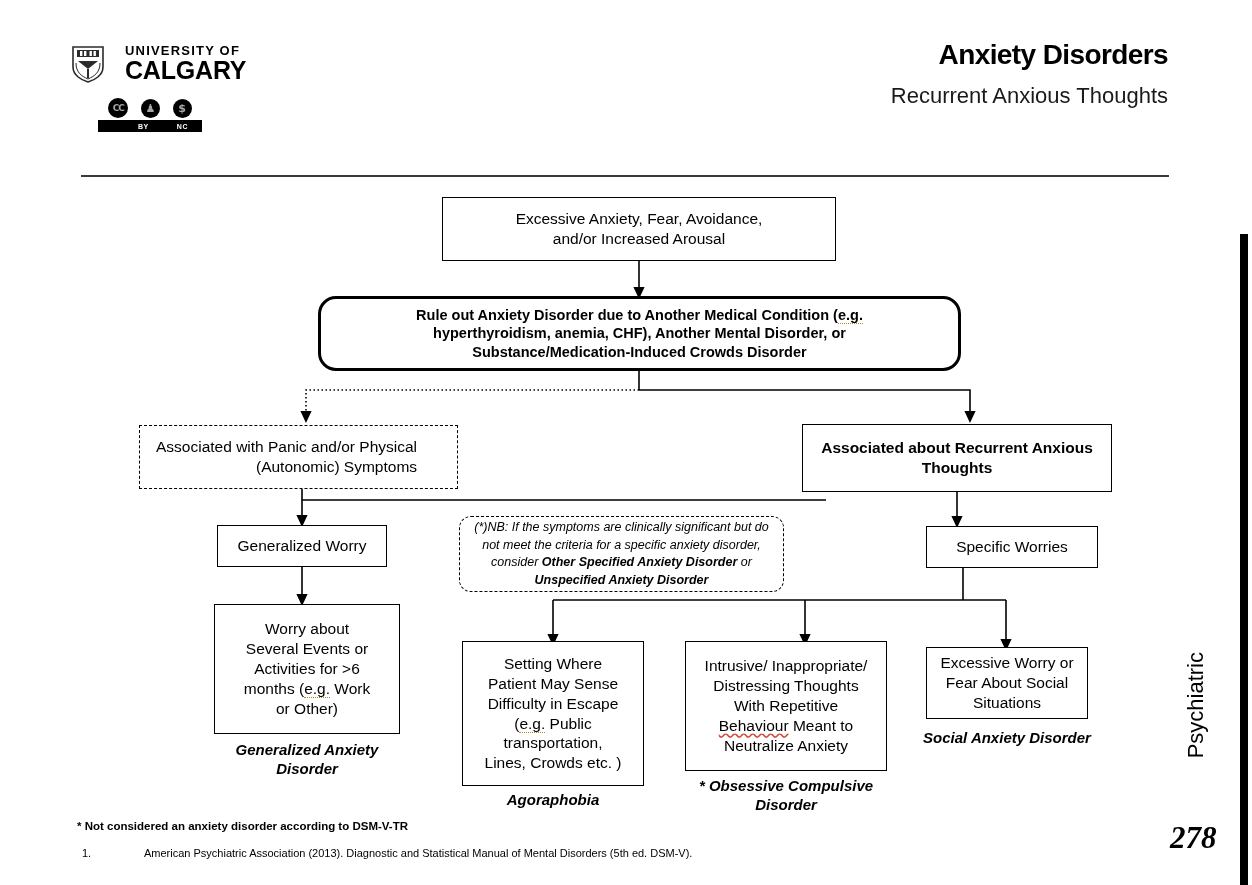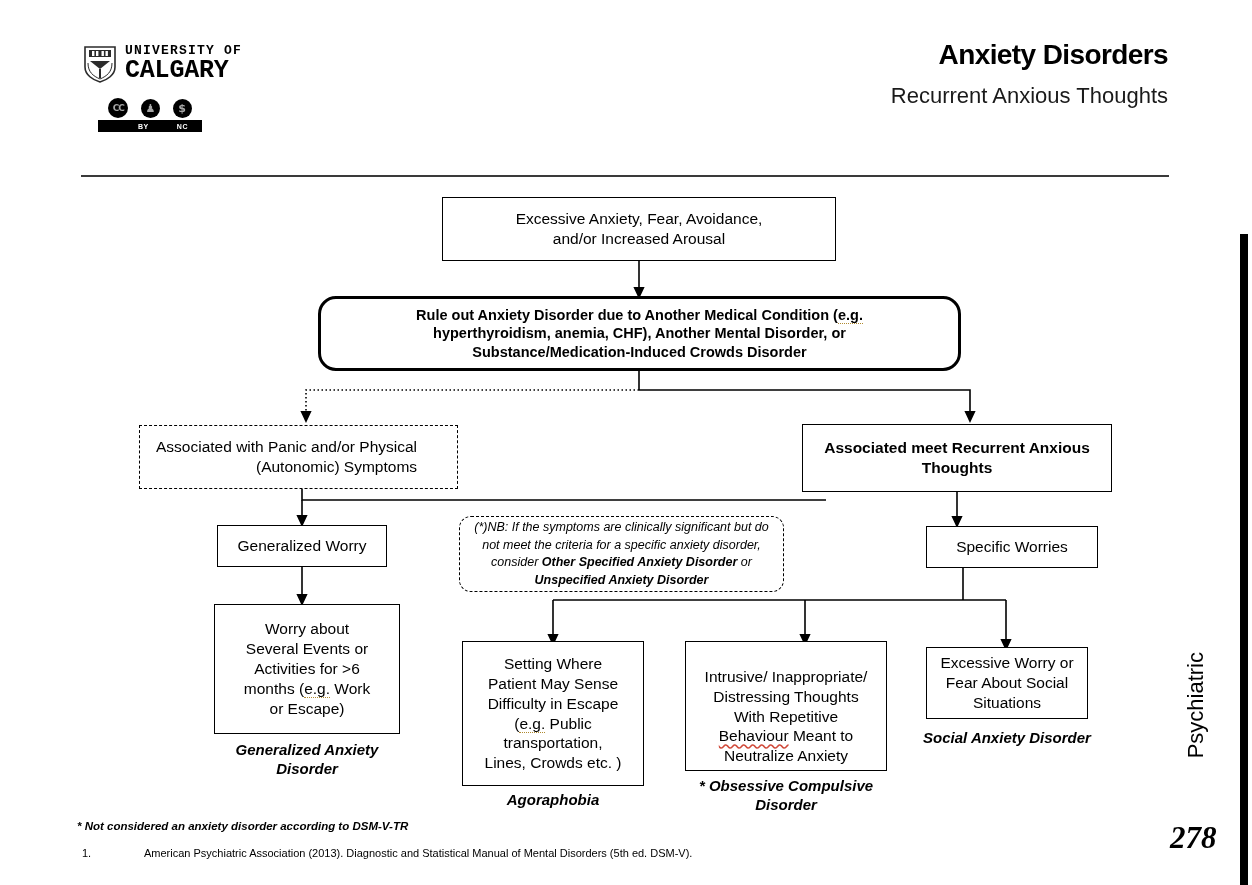--- a/index.html
+++ b/index.html
@@ -10,22 +10,22 @@
   body {
     width: 1252px; height: 885px;
     position: relative;
     font-family: "Liberation Sans", sans-serif;
     color: #000000;
     overflow: hidden;
   }
 
   
   #uofc-logo {
-    position: absolute; left: 83px; top: 44px;
-    display: flex; align-items: center; gap: 8px; font-family: Liberation Mono, monospace;
+    position: absolute; left: 71px; top: 44px;
+    display: flex; align-items: center; gap: 20px;
   }
   #uofc-logo .shield { width: 34px; height: 38px; }
   #uofc-logo .wordmark {
     display: flex; flex-direction: column;
     line-height: 1; letter-spacing: .3px;
   }
   #uofc-logo .wordmark .l1 {
     font-size: 13px; font-weight: 700; letter-spacing: 1.2px;
   }
   #uofc-logo .wordmark .l2 {
@@ -125,21 +125,21 @@
     text-decoration-skip-ink: none;
     text-underline-offset: 2px;
   }
   .dotline {
     border-bottom: 1.5px dotted #b08a30;
   }
 
   
   #footnote-star {
     position: absolute; left: 77px; top: 820px;
-    font-size: 11.5px; font-weight: 700; font-style: italic;
+    font-size: 11.5px; font-weight: 700; 
     font-family: "Liberation Sans", sans-serif;
   }
   #ref-row {
     position: absolute; left: 82px; top: 847px;
     font-size: 11px; display: flex;
   }
   #ref-row .num { width: 62px; }
 </style>
 </head>
 <body>
@@ -235,21 +235,21 @@
 
   <div class="node dashed" style="left:139px; top:425px; width:319px; height:64px; justify-content:flex-start; text-align:right; padding-left:16px;">
     <span>
       <span>Associated with Panic and/or Physical</span><br>
       <span>(Autonomic) Symptoms</span>
     </span>
   </div>
 
   <div class="node bold" style="left:802px; top:424px; width:310px; height:68px;">
     <span>
-      <span>Associated meet Recurrent Anxious</span><br>
+      <span>Associated about Recurrent Anxious</span><br>
       <span>Thoughts</span>
     </span>
   </div>
 
   <div class="node" style="left:217px; top:525px; width:170px; height:42px;">
     <span>Generalized Worry</span>
   </div>
 
   <div class="node" style="left:926px; top:526px; width:172px; height:42px;">
     <span>Specific Worries</span>
@@ -260,38 +260,38 @@
       <span>(*)NB: If the symptoms are clinically significant but do not meet the criteria for a specific anxiety disorder, consider </span><b>Other Specified Anxiety Disorder</b><span> or </span><b>Unspecified Anxiety Disorder</b>
     </span>
   </div>
 
   <div class="node" style="left:214px; top:604px; width:186px; height:130px;">
     <span>
       <span>Worry about</span><br>
       <span>Several Events or</span><br>
       <span>Activities for &gt;6</span><br>
       <span>months (</span><span class="dotline">e.g.</span><span> Work</span><br>
-      <span>or Escape)</span>
+      <span>or Other)</span>
     </span>
   </div>
   <div class="caption" style="left:214px; top:741px; width:186px;">Generalized Anxiety Disorder</div>
 
   <div class="node" style="left:462px; top:641px; width:182px; height:145px;">
     <span>
       <span>Setting Where</span><br>
       <span>Patient May Sense</span><br>
       <span>Difficulty in Escape</span><br>
       <span>(</span><span class="dotline">e.g.</span><span> Public</span><br>
       <span>transportation,</span><br>
       <span>Lines, Crowds etc. )</span>
     </span>
   </div>
   <div class="caption" style="left:462px; top:791px; width:182px;">Agoraphobia</div>
 
-  <div class="node" style="left:685px; top:641px; width:202px; height:130px;align-items:flex-end;">
+  <div class="node" style="left:685px; top:641px; width:202px; height:130px;">
     <span>
       <span>Intrusive/ Inappropriate/</span><br>
       <span>Distressing Thoughts</span><br>
       <span>With Repetitive</span><br>
       <span class="squiggle">Behaviour</span><span> Meant to</span><br>
       <span>Neutralize Anxiety</span>
     </span>
   </div>
   <div class="caption" style="left:680px; top:777px; width:212px;">* Obsessive Compulsive Disorder</div>
 

